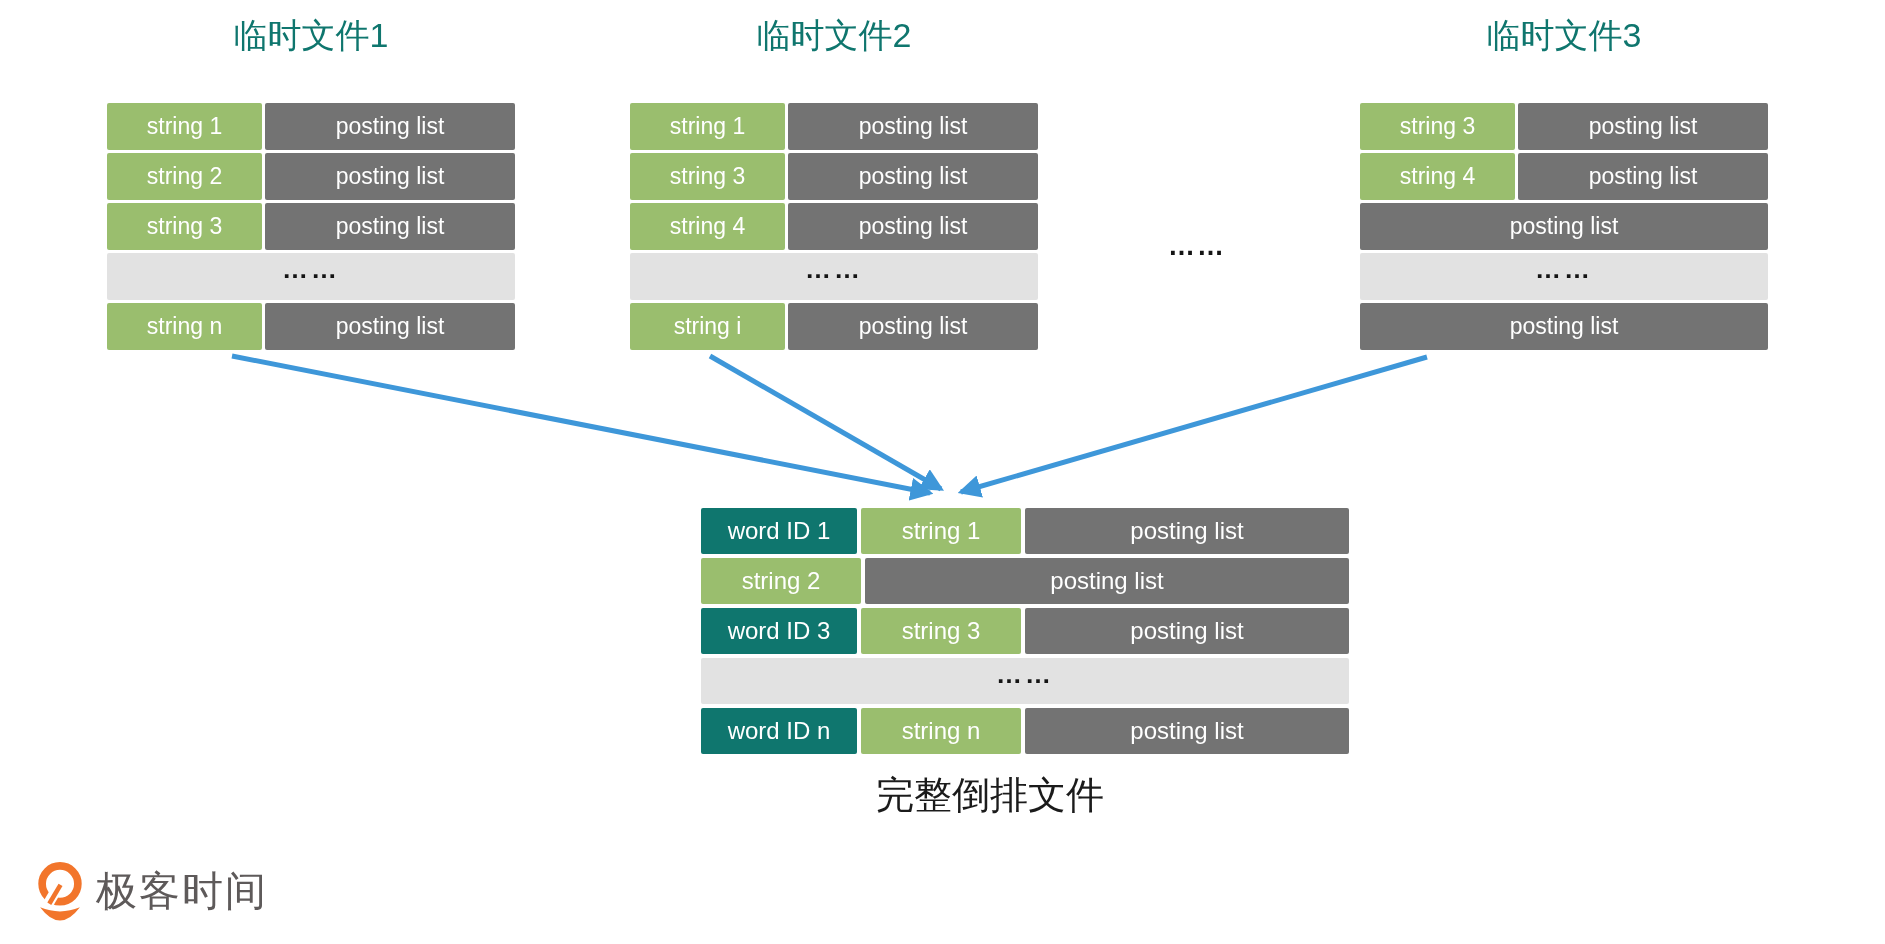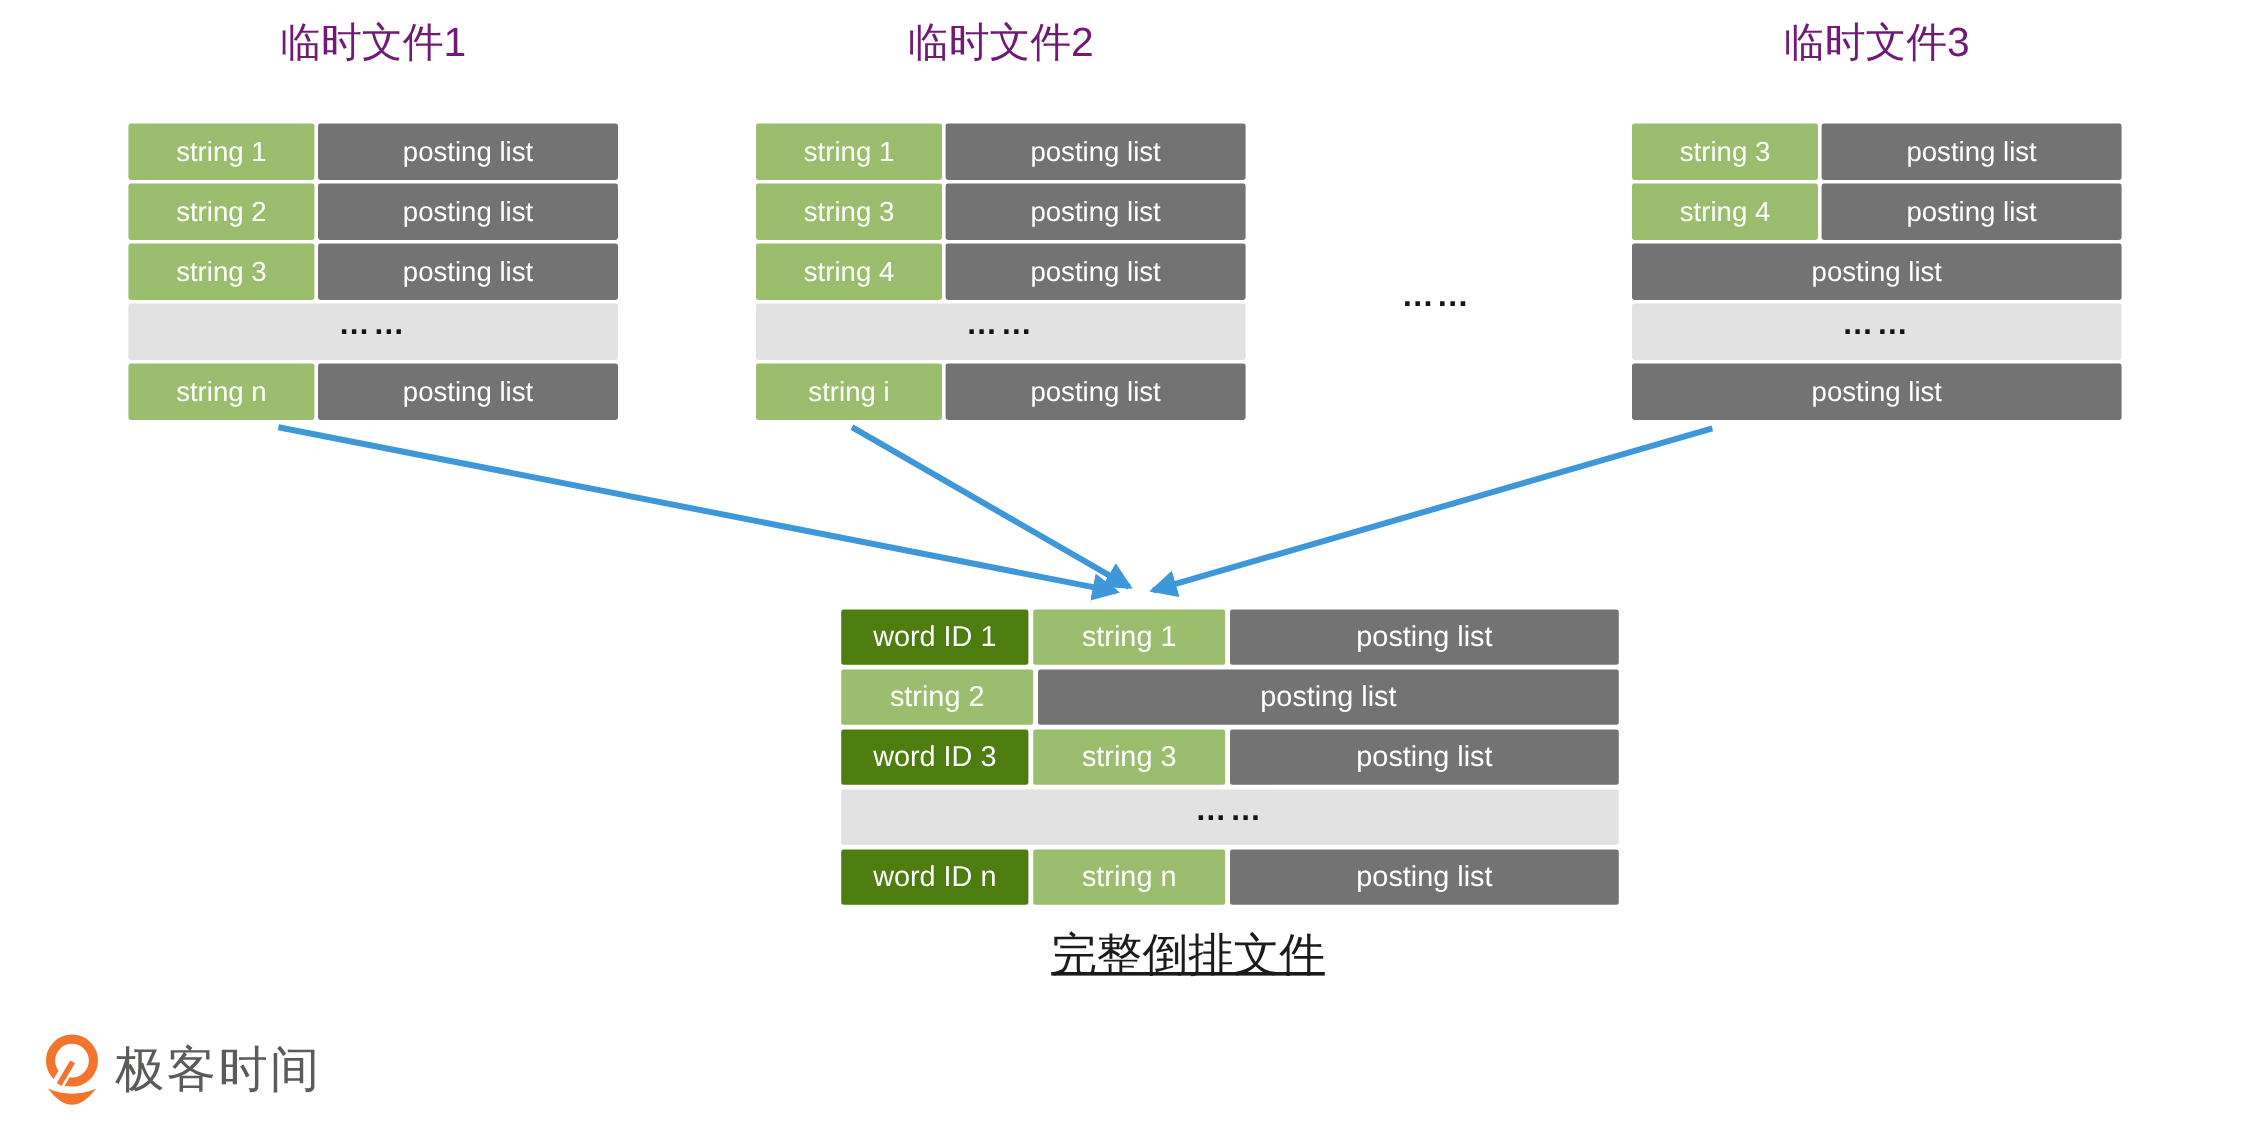--- a/index.html
+++ b/index.html
@@ -5,36 +5,36 @@
   html,body{margin:0;padding:0;}
   body{
     width:1885px;height:944px;position:relative;overflow:hidden;
     background:#ffffff;
     font-family:"Liberation Sans","DejaVu Sans",sans-serif;
   }
 
   
   .table-title{
     position:absolute;top:13px;width:408px;text-align:center;
-    font-size:34px;font-weight:500;color:#701a75;
+    font-size:34px;font-weight:500;color:#0f766e;
   }
 
   
   .file-table{
     position:absolute;top:103px;width:408px;
     display:flex;flex-direction:column;gap:3px;
   }
   .frow{display:flex;gap:3px;height:47px;}
   .cell{
     display:flex;align-items:center;justify-content:center;
     color:#ffffff;font-size:23px;border-radius:2px;
   }
   .cell.green{background:#9ABE6E;width:155px;flex:0 0 155px;}
   .cell.blue{background:#737373;flex:1;}
-  .cell.yellow{background:#4d7c0f;width:156px;flex:0 0 156px;}
+  .cell.yellow{background:#0f766e;width:156px;flex:0 0 156px;}
   .cell.mgreen{background:#9ABE6E;width:160px;flex:0 0 160px;}
   .row-ellipsis{
     background:#E2E2E2;height:47px;border-radius:2px;
     display:flex;align-items:center;justify-content:center;
     color:#141414;font-size:26px;font-weight:700;letter-spacing:3px;
   }
   .row-ellipsis span{transform:translateY(-7px);}
 
   
   .between-dots{
@@ -48,21 +48,21 @@
   .merged-table{
     position:absolute;left:701px;top:508px;width:648px;
     display:flex;flex-direction:column;gap:4px;
   }
   .mrow{display:flex;gap:4px;height:46px;}
   .mrow .cell{font-size:24px;}
   .merged-table .row-ellipsis{height:46px;}
 
   .merged-caption{
     position:absolute;left:701px;top:770px;width:578px;text-align:center;
-    font-size:38px;font-weight:500;color:#1b1b1b;text-decoration:underline;
+    font-size:38px;font-weight:500;color:#1b1b1b;
   }
 
   
   svg.arrows{position:absolute;left:0;top:0;pointer-events:none;}
 
   
   .logo{position:absolute;left:36px;top:861px;display:flex;align-items:center;gap:12px;}
   .logo-text{
     font-size:41px;font-weight:400;color:#5E5A5A;letter-spacing:2px;
     line-height:1;transform:translateY(-2px);

